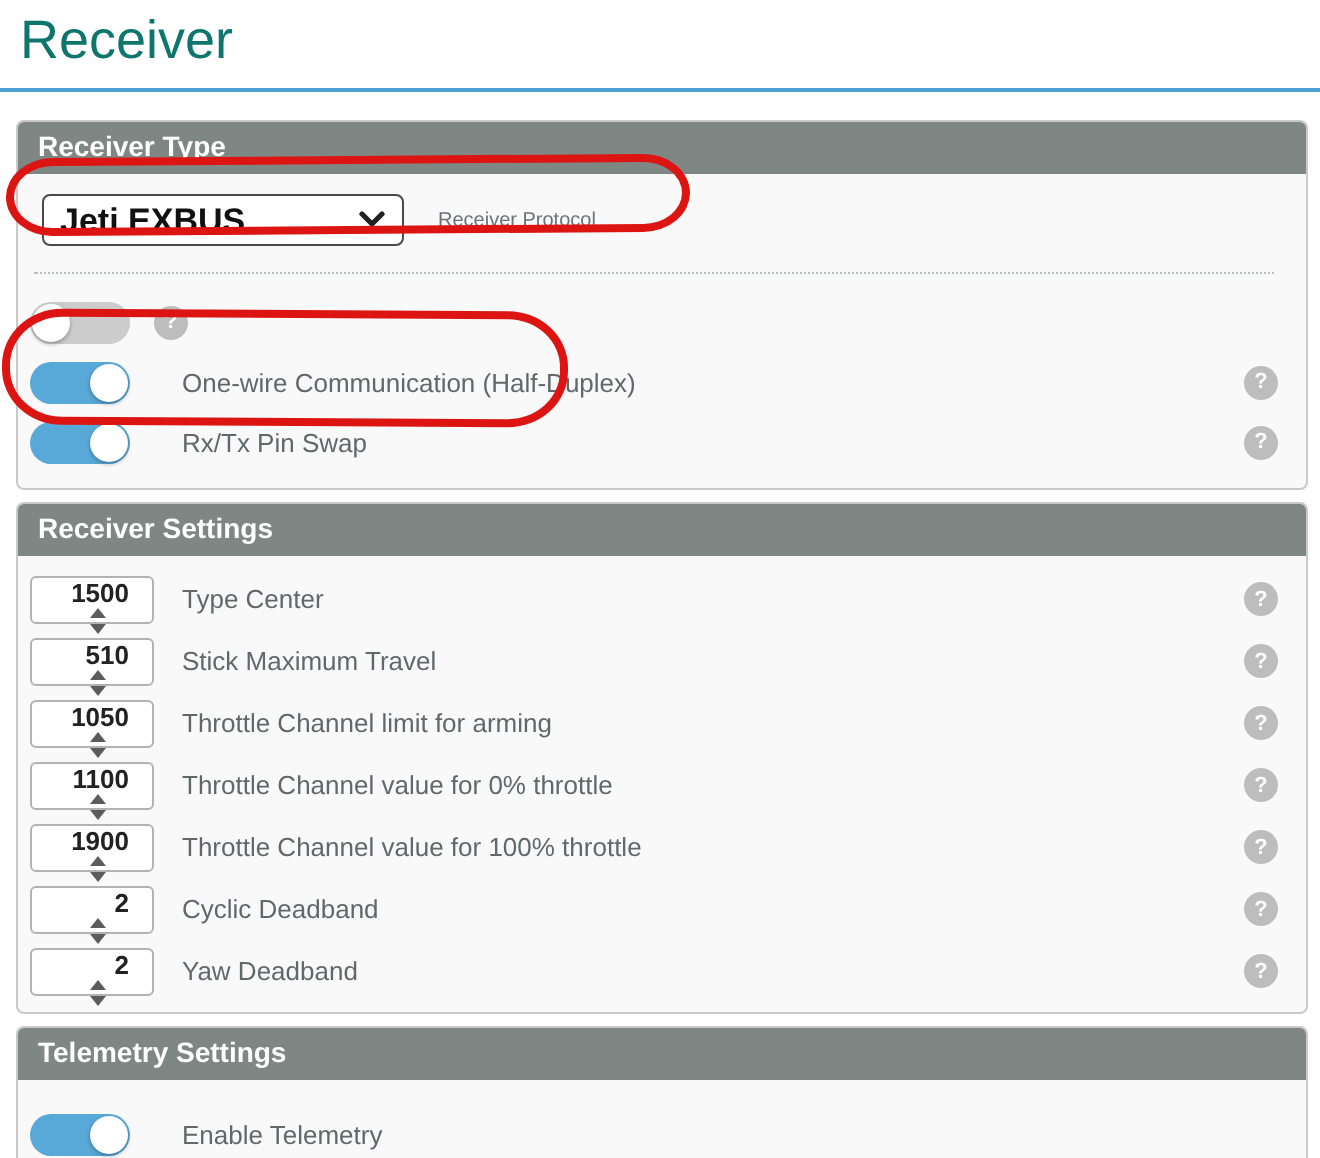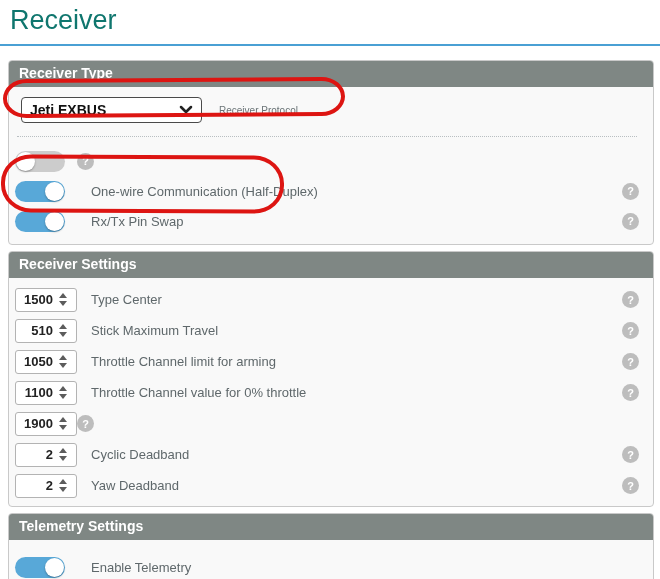--- a/index.html
+++ b/index.html
@@ -31,21 +31,21 @@
   }
   .panel-body{padding:10px 14px 8px 6px;}
   .panel-body.settings{padding:6px 14px 5px 6px;}
 
   
   .select-row{display:flex;align-items:center;height:26px;margin-left:6px;}
   .select-wrap{position:relative;width:181px;height:26px;flex:none;}
   .select-wrap select{
     width:100%;height:100%;appearance:none;-webkit-appearance:none;-moz-appearance:none;
     border:1px solid #4a4a4a;border-radius:4px;background:#fff;
-    font-family:"Liberation Sans",sans-serif;font-size:14px;font-weight:700;color:#111;
+    font-family:"Liberation Sans",sans-serif;font-size:17px;font-weight:700;color:#111;
     padding:0 30px 0 8px;outline:none;
   }
   .select-chevron{
     position:absolute;right:9px;top:50%;transform:translateY(-50%);
     pointer-events:none;display:flex;
   }
   .select-label{margin-left:17px;color:#6a7376;font-size:10px;}
 
   .dotted-sep{border:none;border-top:1px dotted #b9bfc2;margin:13px 2px 0 2px;}
 
@@ -70,21 +70,21 @@
   .toggle[data-state="on"]{background:var(--accent-blue);}
   .toggle .knob{
     position:absolute;top:1px;left:1px;width:19px;height:19px;border-radius:50%;
     background:#fff;box-shadow:0 1px 2px rgba(0,0,0,.3);
   }
   .toggle[data-state="on"] .knob{left:auto;right:1px;}
 
   
   .numbox{
     width:62px;height:24px;border:1px solid #b3b3b3;border-radius:3px;background:#fff;
-    display:flex;align-items:center;
+    display:flex;align-items:center;flex-direction:column;
   }
   .numbox input{
     width:34px;border:none;background:transparent;outline:none;
     text-align:right;font-family:"Liberation Sans",sans-serif;
     font-size:13px;font-weight:700;color:#222;padding:0;margin-left:3px;
   }
   .stepper{display:flex;flex-direction:column;margin-left:6px;cursor:pointer;}
   .arr-up{width:0;height:0;border-left:4px solid transparent;border-right:4px solid transparent;border-bottom:5px solid #5c5c5c;margin-bottom:3px;}
   .arr-down{width:0;height:0;border-left:4px solid transparent;border-right:4px solid transparent;border-top:5px solid #5c5c5c;}
 
@@ -216,20 +216,21 @@
     <div class="row setting">
       <div class="control">
         <div class="numbox">
           <input value="1900" style="">
           <div class="stepper">
               <div class="arr-up"></div>
               <div class="arr-down"></div>
             </div>
         </div>
       </div>
+      <div class="row-label">Throttle Channel value for 100% throttle</div>
       <div class="help">?</div>
     </div>
     <div class="row setting">
       <div class="control">
         <div class="numbox">
           <input value="2" style="">
           <div class="stepper">
               <div class="arr-up"></div>
               <div class="arr-down"></div>
             </div>

